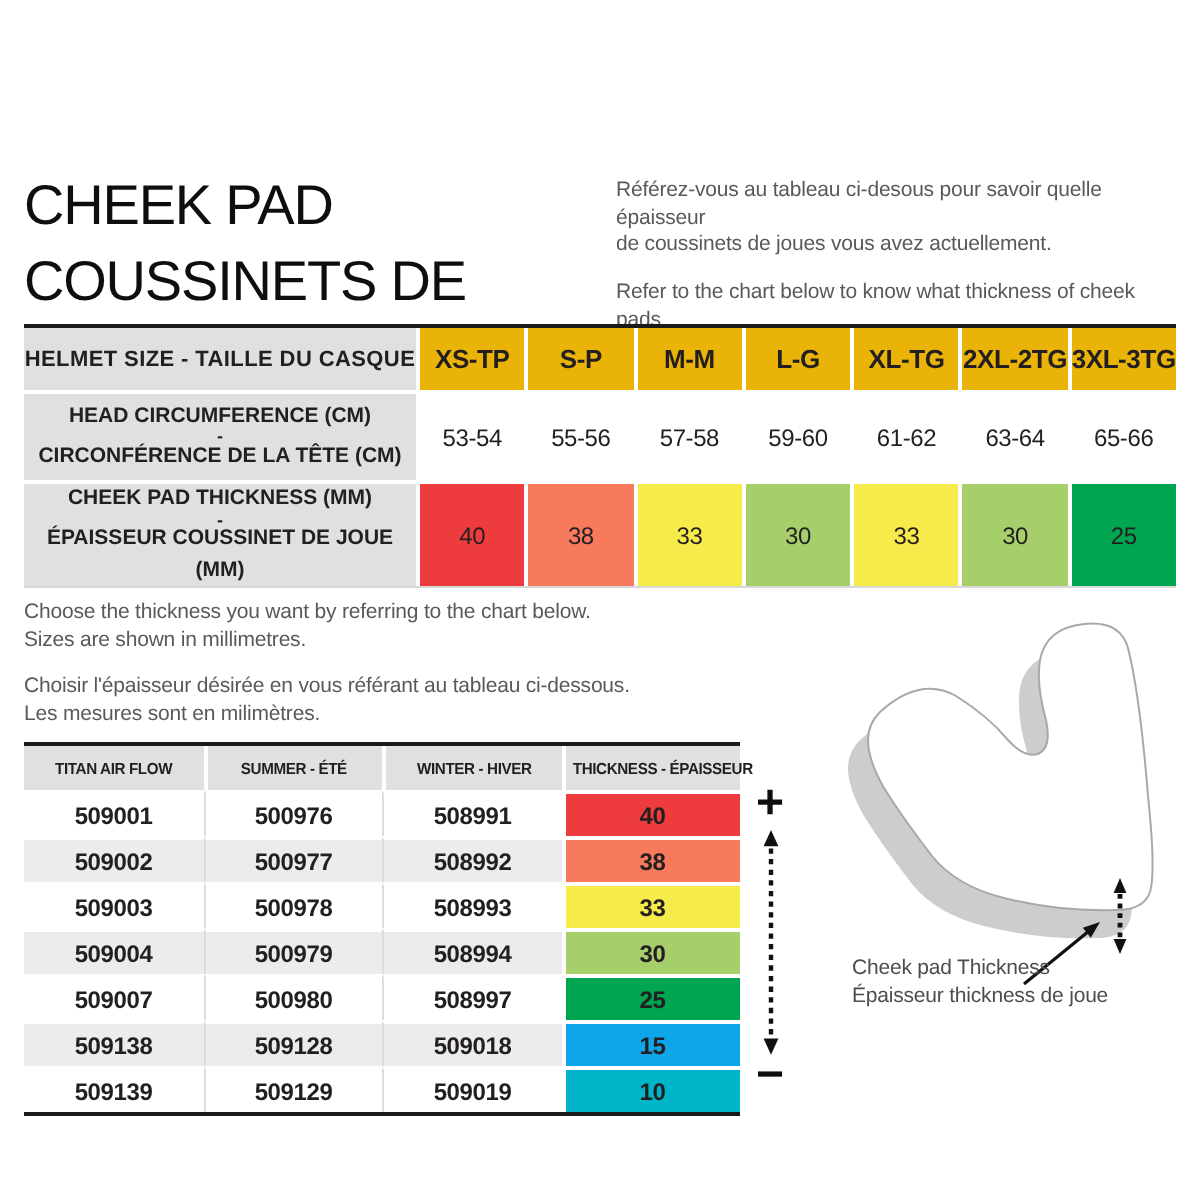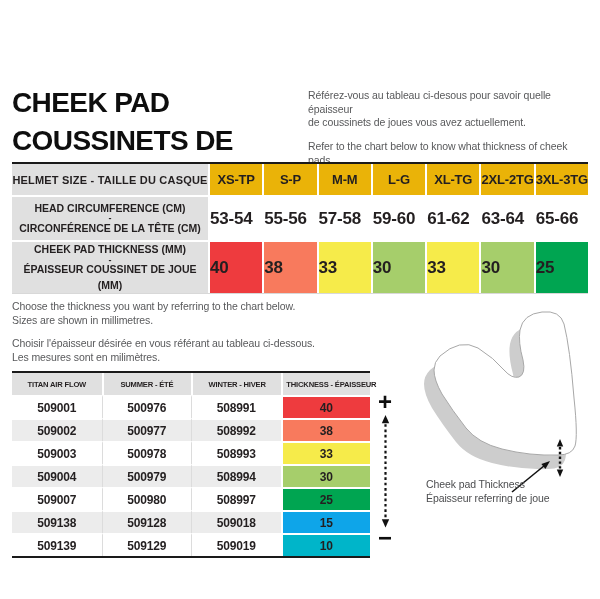--- a/index.html
+++ b/index.html
@@ -2,35 +2,35 @@
 <html><head>
 <meta charset="utf-8">
 <style>
   html,body{margin:0;padding:0;background:#fff;}
   .page{
     position:relative;width:600px;height:599px;background:#ffffff;overflow:hidden;
     font-family:"Liberation Sans","DejaVu Sans",sans-serif;color:#231f20;
   }
   
   .header{position:absolute;top:84px;left:12px;width:578px;display:flex;}
-  .title{width:296px;font-size:28px;font-weight:bold;letter-spacing:-0.6px;line-height:1.36;color:#0e0e0e;}
+  .title{width:296px;font-size:28px;font-weight:normal;letter-spacing:-0.6px;line-height:1.36;color:#0e0e0e;}
   .intro{width:282px;padding-top:5px;}
   .para{margin:0 0 10px 0;font-size:10.5px;letter-spacing:-0.1px;color:#58595b;line-height:1.3;white-space:pre-line;}
   
   .size-table{position:absolute;top:162px;left:12px;width:576px;border-collapse:separate;border-spacing:0;
     border-top:2px solid #1a1a1a;border-bottom:1px solid #d8d8d8;table-layout:fixed;}
   .size-table th,.size-table td{border-left:2px solid #fff;border-top:2px solid #fff;padding:0;}
   .size-table th:first-child,.size-table td:first-child{border-left:none;}
   .size-table tr:first-child th{border-top:none;}
   .corner-cell{width:196px;background:#e0e0e0;font-size:11px;font-weight:bold;height:31px;text-align:center;letter-spacing:0.2px;}
   .size-h{background:#eab308;font-size:13px;font-weight:bold;height:31px;text-align:center;letter-spacing:-0.2px;}
   .label-cell{background:#e0e0e0;text-align:center;vertical-align:middle;padding:3px 6px;}
   .lbl-line{font-weight:bold;font-size:10.5px;line-height:1.5;color:#231f20;}
   .lbl-sep{font-weight:bold;font-size:9px;line-height:0.45;color:#231f20;}
-  .val-cell{text-align:left;font-weight:bold;font-size:17px;height:43px;color:#231f20;letter-spacing:-0.2px;}
+  .val-cell{text-align:center;font-weight:normal;font-size:12px;height:43px;color:#231f20;letter-spacing:-0.2px;}
   
   .choose{position:absolute;top:300px;left:12px;width:390px;}
   
   .part-table{position:absolute;top:371px;left:12px;width:358px;border-collapse:separate;border-spacing:0;
     border-top:2px solid #1a1a1a;border-bottom:2px solid #1a1a1a;table-layout:fixed;}
   .part-h{background:#e0e0e0;height:20px;font-size:8px;font-weight:bold;text-align:center;border-left:2px solid #fff;overflow:visible;}
   .part-h:first-child{border-left:none;}
   .part-h span{display:inline-block;transform:scaleX(.95);letter-spacing:-0.2px;white-space:nowrap;}
   .part-cell{height:19px;text-align:center;font-size:12px;font-weight:bold;color:#231f20;
     border-left:1px solid #dcdcdc;border-top:2px solid #fff;letter-spacing:-0.2px;}
@@ -193,17 +193,17 @@
         <polygon points="170,169 166.8,161.5 173.2,161.5" fill="#111"></polygon>
       </g>
 
       <g>
         <line x1="122" y1="184" x2="154.5" y2="157.5" stroke="#111" stroke-width="1.6"></line>
         <polygon points="160,153 155.4,160.9 151.4,155.9" fill="#111"></polygon>
       </g>
     </svg>
     <div class="diagram-label">
       <div>Cheek pad Thickness</div>
-      <div>Épaisseur referring de joue</div>
+      <div>Épaisseur thickness de joue</div>
     </div>
   </div>
 
 </div>
 
 </body></html>

